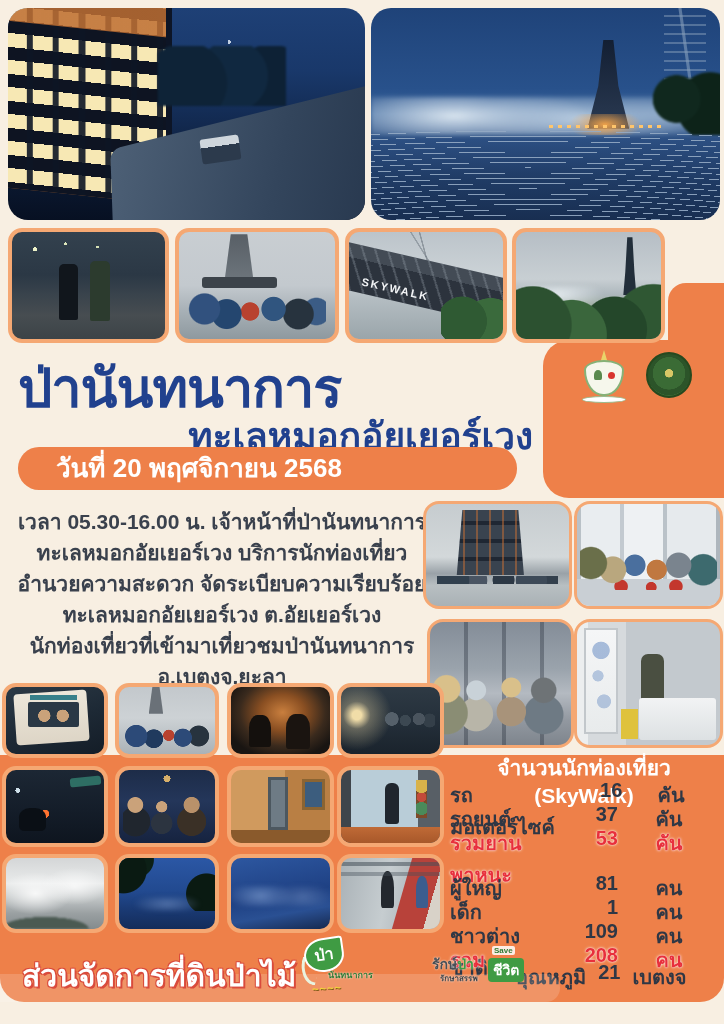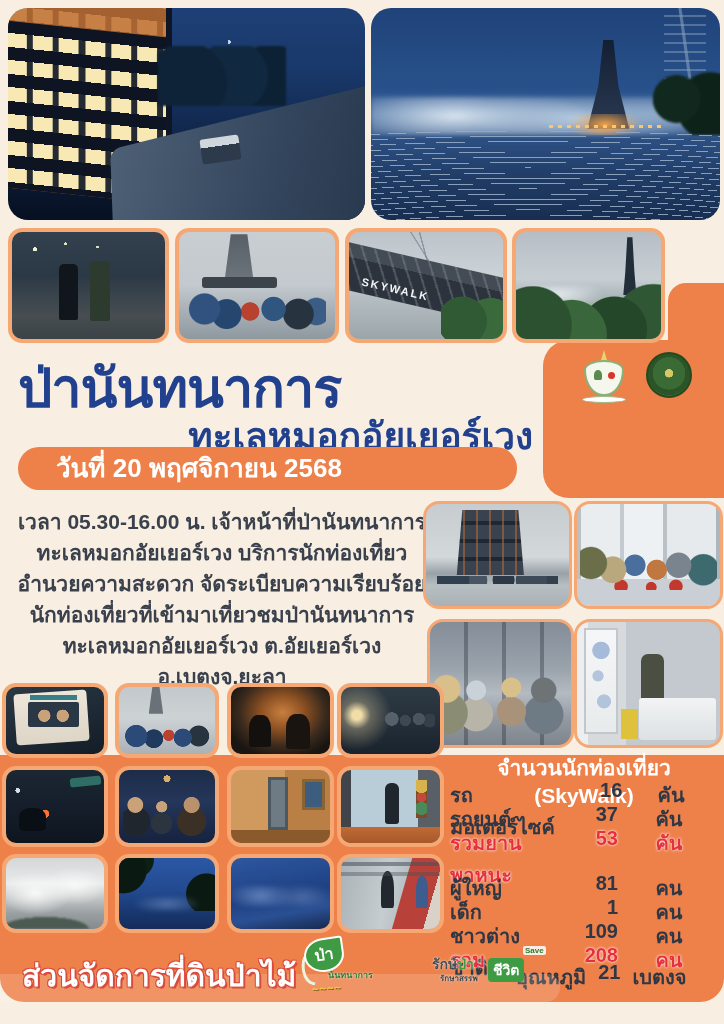--- a/index.html
+++ b/index.html
@@ -85,21 +85,21 @@
                      color:#2f7a33; text-shadow:0 0 2px #ffffff; }
   .logo-green .script { position:absolute; left:14px; top:46px; font-size:11px; font-weight:800;
                         color:#f2d23c; transform:rotate(-4deg);
                         text-shadow:1px 1px 0 #7a5a14; letter-spacing:1px; }
   .logo-rakpa { position:absolute; left:432px; top:944px; width:92px; height:54px; }
   .logo-rakpa .l1 { position:absolute; left:0; top:9px; font-size:14px; font-weight:800;
                     color:#4a4f55; text-shadow:0 0 2px #ffffff; }
   .logo-rakpa .l1 b { color:#3f9b43; }
   .logo-rakpa .save { position:absolute; left:60px; top:2px; font-size:8px; font-weight:800;
                       color:#2f7a33; background:rgba(255,255,255,.85); padding:0 2px;
-                      border-radius:2px;margin-left:31px; }
+                      border-radius:2px; }
   .logo-rakpa .sub { position:absolute; left:8px; top:28px; font-size:8px; font-weight:700;
                      color:#3d4146; text-shadow:0 0 2px #ffffff; }
   .logo-rakpa .badge { position:absolute; left:56px; top:14px; background:#3f9b43;
                        color:#ffffff; font-size:14px; font-weight:800; padding:1px 5px;
                        border-radius:4px; }
 
   
   
   .ph-p1 { background:
      radial-gradient(circle 3px at 62% 16%, rgba(235,245,255,.8) 60%, transparent 61%),
@@ -411,22 +411,22 @@
   <div class="seal"></div>
 
   <div class="title1">ป่านันทนาการ</div>
   <div class="title2">ทะเลหมอกอัยเยอร์เวง</div>
   <div class="date-banner">วันที่ 20 พฤศจิกายน 2568</div>
 
   <div class="desc">
     <div>เวลา 05.30-16.00 น. เจ้าหน้าที่ป่านันทนาการ</div>
     <div>ทะเลหมอกอัยเยอร์เวง บริการนักท่องเที่ยว</div>
     <div>อำนวยความสะดวก จัดระเบียบความเรียบร้อย</div>
+    <div>ทะเลหมอกอัยเยอร์เวง ต.อัยเยอร์เวง</div>
     <div>นักท่องเที่ยวที่เข้ามาเที่ยวชมป่านันทนาการ</div>
-    <div>ทะเลหมอกอัยเยอร์เวง ต.อัยเยอร์เวง</div>
     <div>อ.เบตงจ.ยะลา</div>
   </div>
 
   <div class="ph ph-r1" style="left:423px; top:501px; width:149px; height:108px;">
     <div class="r1-bldg"></div>
       <div class="r1-ppl"></div>
   </div>
   <div class="ph ph-r2" style="left:574px; top:501px; width:149px; height:108px;">
     <div class="r2-floor"></div>
       <div class="r2-ppl"></div>

